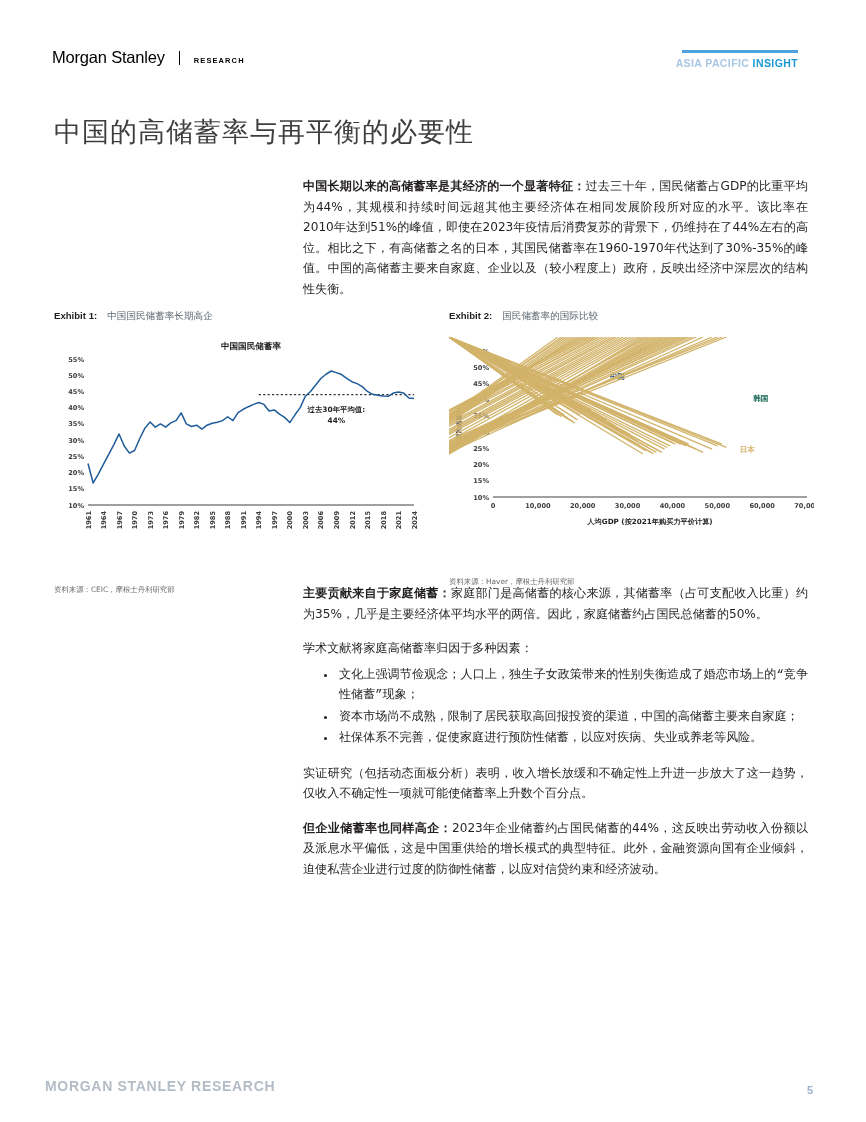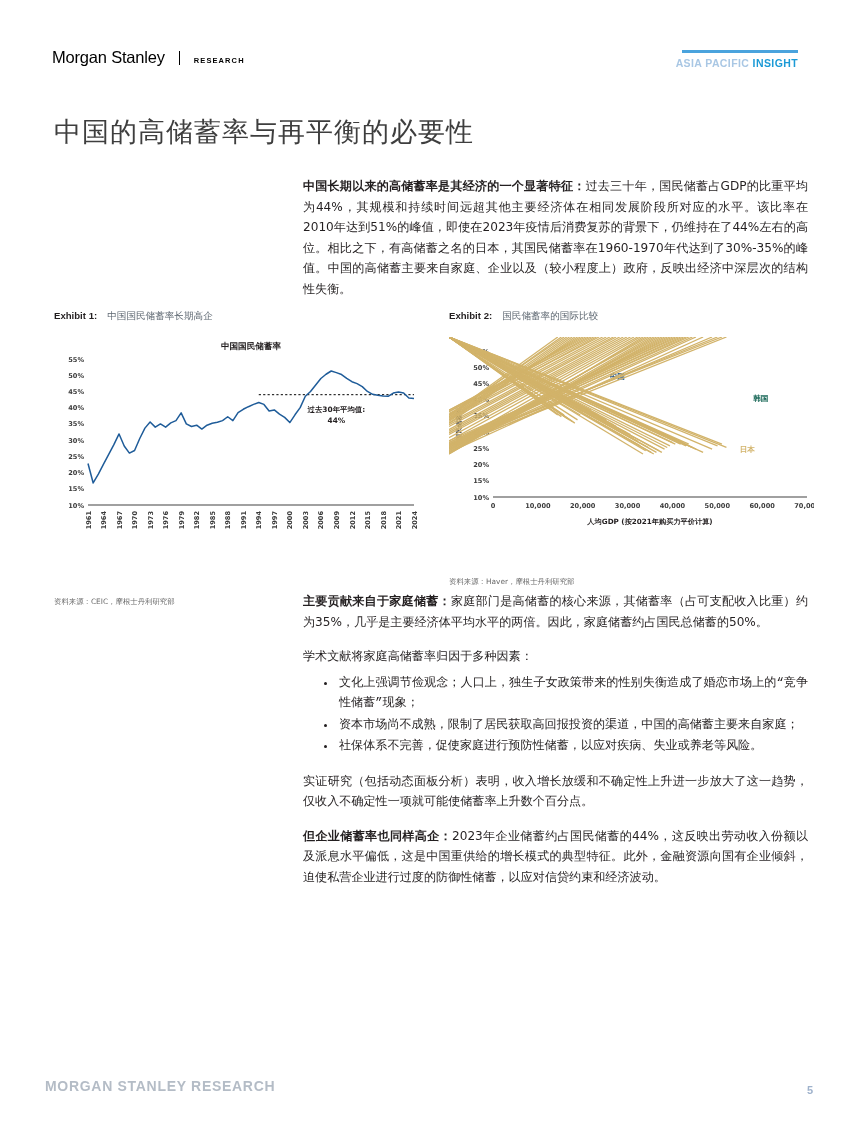--- a/index.html
+++ b/index.html
@@ -201,21 +201,21 @@
           <g transform="translate(360,172) rotate(-90)">
             <text x="-2" y="2.6" text-anchor="end" font-size="6.6" font-weight="700" fill="#3b3b3b">2024</text>
           </g>
           <line x1="204.76190476190476" y1="57.6888888888889" x2="360" y2="57.6888888888889" stroke="#000" stroke-width="1" stroke-dasharray="2.2,2.2"></line>
           <text x="282.3809523809524" y="74.6888888888889" text-anchor="middle" font-size="7.4" font-weight="700" fill="#231f20">过去30年平均值:</text>
           <text x="282.3809523809524" y="85.6888888888889" text-anchor="middle" font-size="7.4" font-weight="700" fill="#231f20">44%</text>
           <path d="M34.00,126.47 L39.17,145.94 L44.35,137.18 L49.52,127.12 L54.70,117.39 L59.87,107.65 L65.05,96.95 L70.22,108.95 L75.40,116.09 L80.57,113.49 L85.75,101.49 L90.92,91.11 L96.10,84.94 L101.27,90.13 L106.44,86.89 L111.62,90.13 L116.79,85.92 L121.97,83.64 L127.14,75.86 L132.32,86.89 L137.49,89.48 L142.67,88.19 L147.84,92.08 L153.02,88.19 L158.19,86.24 L163.37,85.27 L168.54,83.64 L173.71,79.75 L178.89,83.64 L184.06,75.53 L189.24,72.29 L194.41,69.69 L199.59,67.42 L204.76,65.48 L209.94,67.42 L215.11,73.91 L220.29,72.94 L225.46,77.16 L230.63,80.40 L235.81,85.59 L240.98,77.80 L246.16,70.67 L251.33,59.31 L256.51,54.44 L261.68,47.96 L266.86,41.47 L272.03,37.25 L277.21,34.00 L282.38,35.63 L287.56,37.57 L292.73,41.47 L297.90,44.71 L303.08,46.66 L308.25,49.58 L313.43,54.44 L318.60,57.36 L323.78,58.34 L328.95,58.99 L334.13,59.31 L339.30,56.07 L344.48,55.09 L349.65,56.07 L354.83,60.93 L360.00,61.58 " fill="none" stroke="#1f5c99" stroke-width="1.5" stroke-linejoin="round"></path>
         </svg>
     </div>
 
-    <div class="src-note" style="margin-top:24px;">资料来源：CEIC，摩根士丹利研究部</div>
+    <div class="src-note" style="margin-top:12px;">资料来源：CEIC，摩根士丹利研究部</div>
   </div>
 
   <div style="position:absolute;left:449px;top:310px;width:365px;">
     <div class="exhibit-head">
       <span class="ex-label">Exhibit 2:</span><span class="ex-title">国民储蓄率的国际比较</span>
     </div>
 
     <div style="position:relative;margin-top:14px;">
       <svg id="chart2" width="365" height="232" viewBox="0 0 365 232">
           <text x="40" y="162.5" text-anchor="end" font-size="6.6" font-weight="700" fill="#3b3b3b">10%</text>
@@ -565,21 +565,21 @@
             <line x1="277.45" y1="110.46" x2="279.952.5" y2="112.962.5" stroke="#d2b36a" stroke-width="1.3"></line>
             <line x1="277.45" y1="112.962.5" x2="279.952.5" y2="110.46" stroke="#d2b36a" stroke-width="1.3"></line>
           </g>
           <text x="290.7142857142857" y="114.57777777777778" text-anchor="start" font-size="7.6" font-weight="700" fill="#d2b36a">日本</text>
         </svg>
     </div>
 
     <div class="src-note" style="margin-top:4px;">资料来源：Haver，摩根士丹利研究部</div>
   </div>
 
-  <div class="col-right" style="top:583px;margin-top:8px;">
+  <div class="col-right" style="top:583px;">
 
     <p class="body">
       <b>主要贡献来自于家庭储蓄：</b><span>家庭部门是高储蓄的核心来源，其储蓄率（占可支配收入比重）约为35%，几乎是主要经济体平均水平的两倍。因此，家庭储蓄约占国民总储蓄的50%。</span>
     </p>
 
     <p class="body" style="margin-bottom:2px;">学术文献将家庭高储蓄率归因于多种因素：</p>
 
     <ul class="bullets">
       <li>文化上强调节俭观念；人口上，独生子女政策带来的性别失衡造成了婚恋市场上的“竞争性储蓄”现象；</li>
       <li>资本市场尚不成熟，限制了居民获取高回报投资的渠道，中国的高储蓄主要来自家庭；</li>

